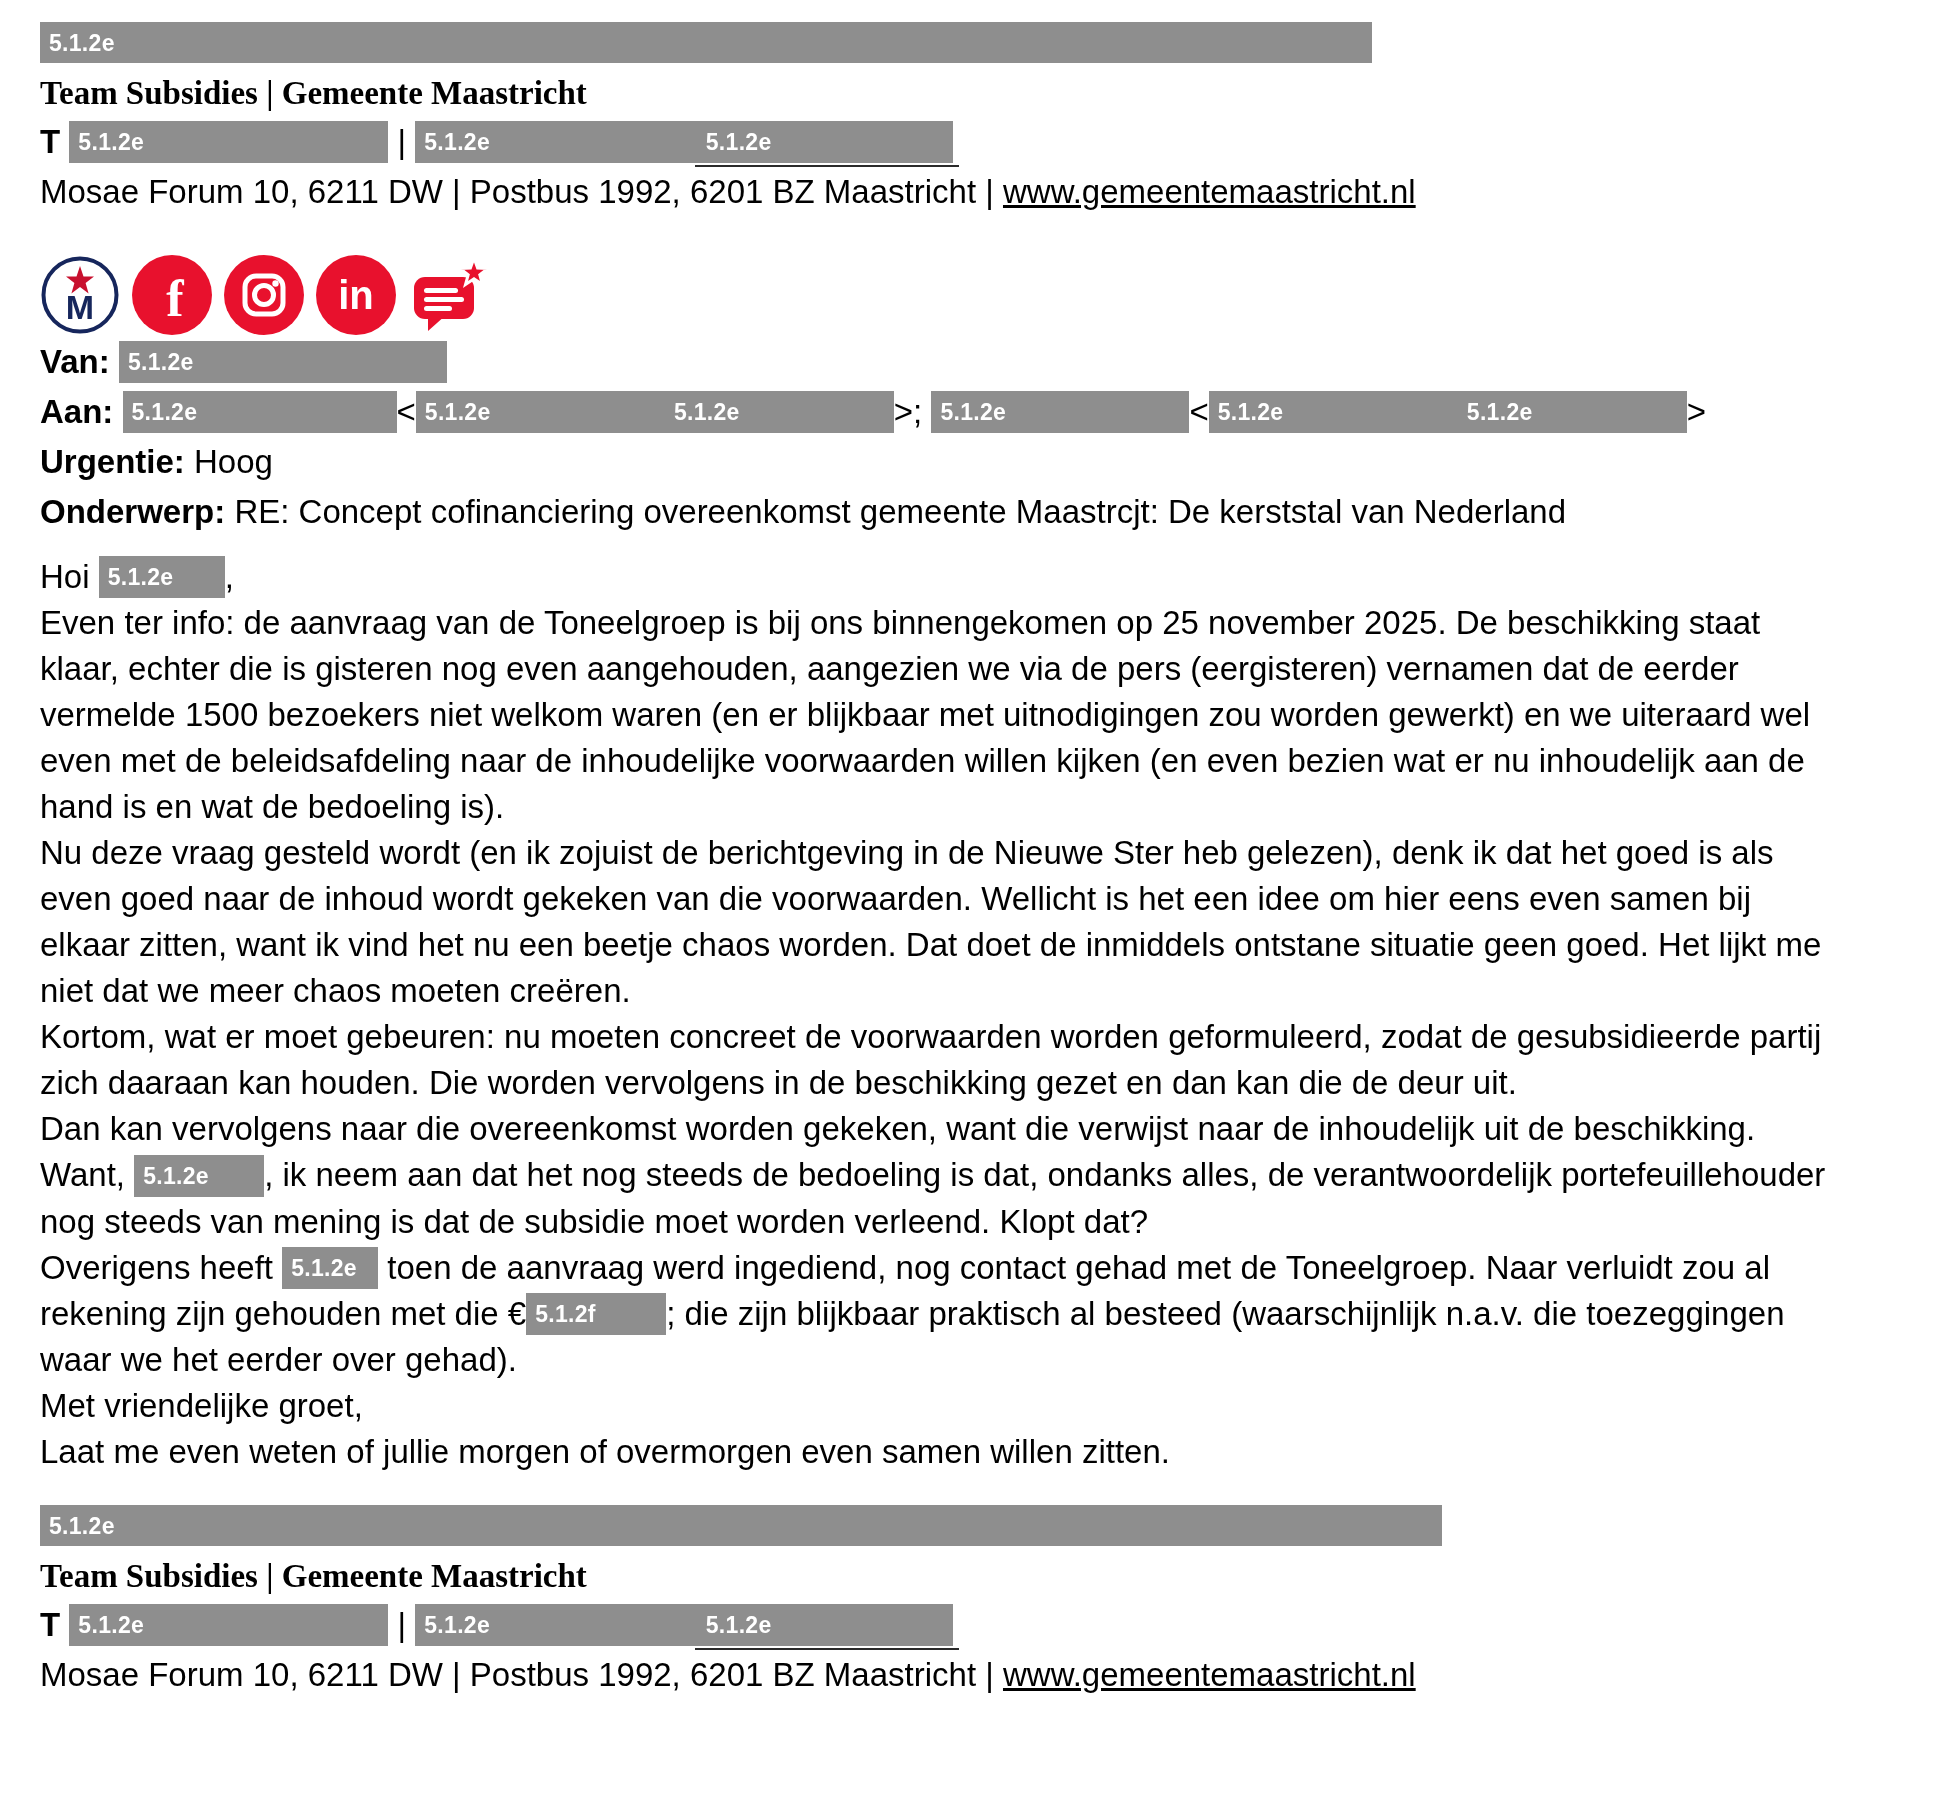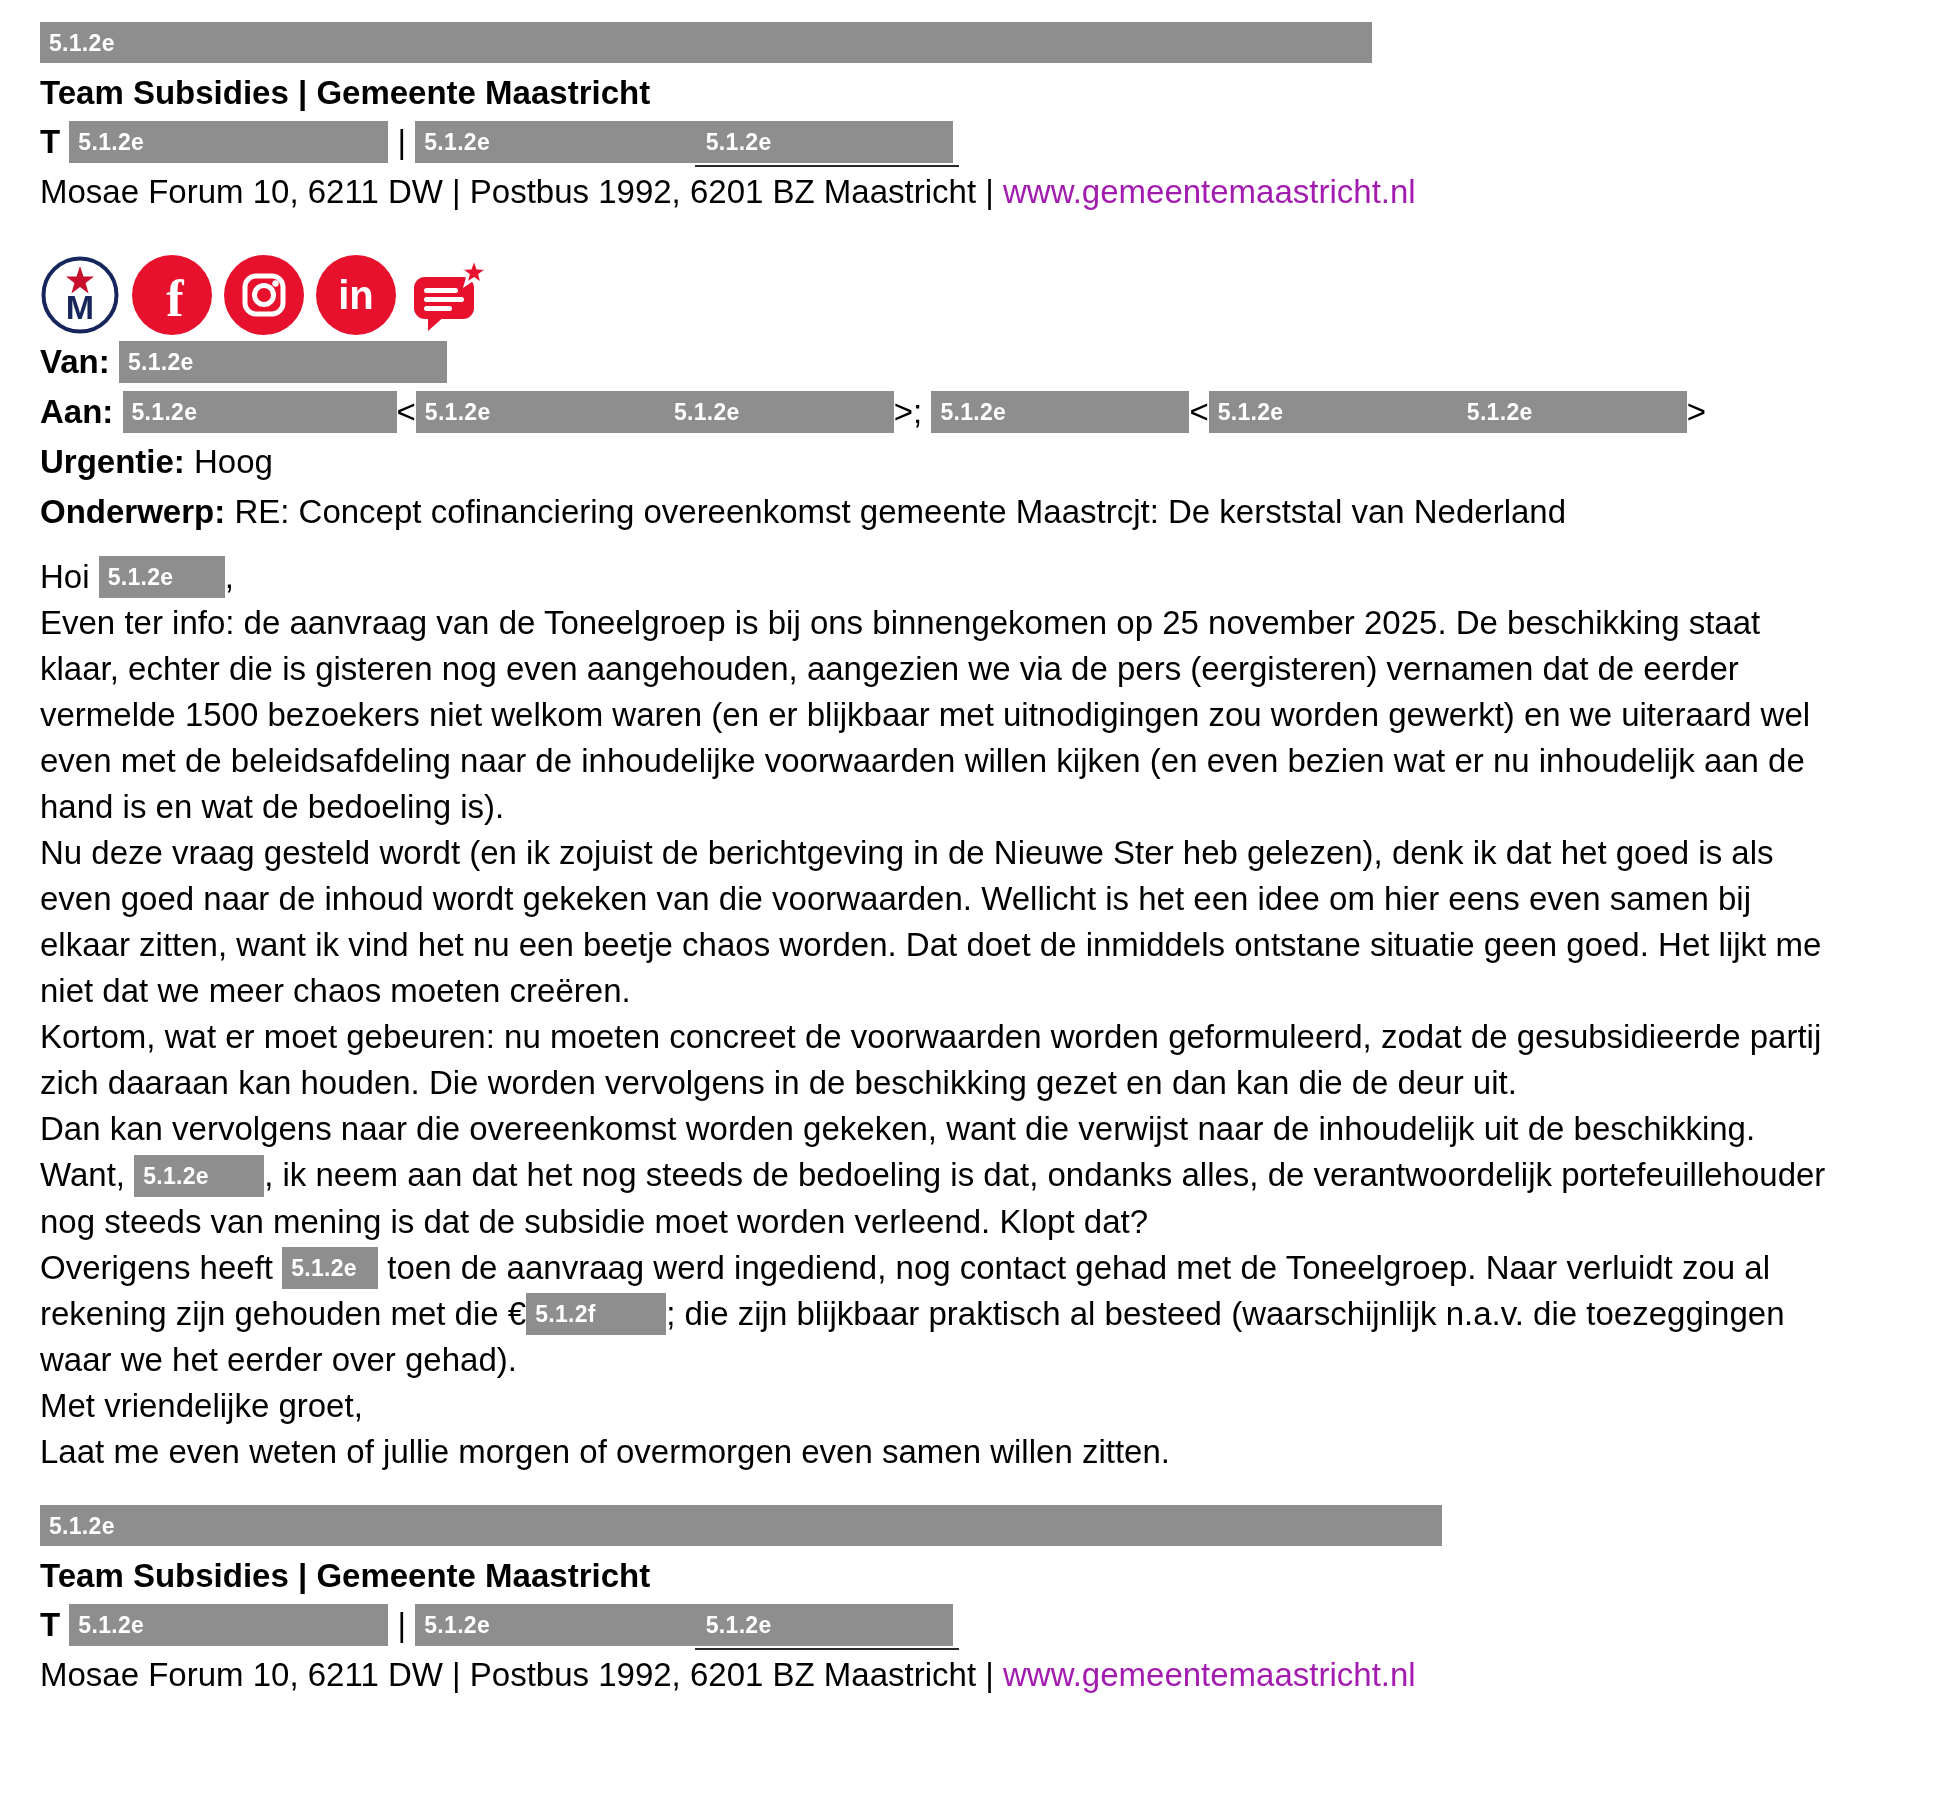--- a/index.html
+++ b/index.html
@@ -27,23 +27,23 @@
   .w328 { width:328px; }
   .w274 { width:274px; }
   .w478 { width:478px; }
   .w258 { width:258px; }
   .tail::after {
     content:""; position:absolute; left:52%; right:-6px; bottom:-4px;
     border-bottom:2px solid #2a2a2a;
   }
 
   
-  .org { font-weight:bold; line-height:48px; margin-top:6px; }
+  .org { font-weight:bold; line-height:48px; margin-top:6px;font-family:Liberation Serif, serif; }
   .sigline { line-height:50px; white-space:nowrap; }
-  .link { color:#a21caf; cursor:pointer; }
+  .link { color:#000000; text-decoration:underline; cursor:pointer; }
 
   .icons { display:flex; align-items:center; gap:12px; margin-top:36px; height:84px; }
   .icon { width:80px; height:80px; display:block; }
   .icon.wide { width:88px; }
 
   .headers { }
   .hline { line-height:50px; white-space:nowrap; }
 
   .emailbody { margin-top:17px; width:1804px; }
   .body-line { line-height:46px; }

